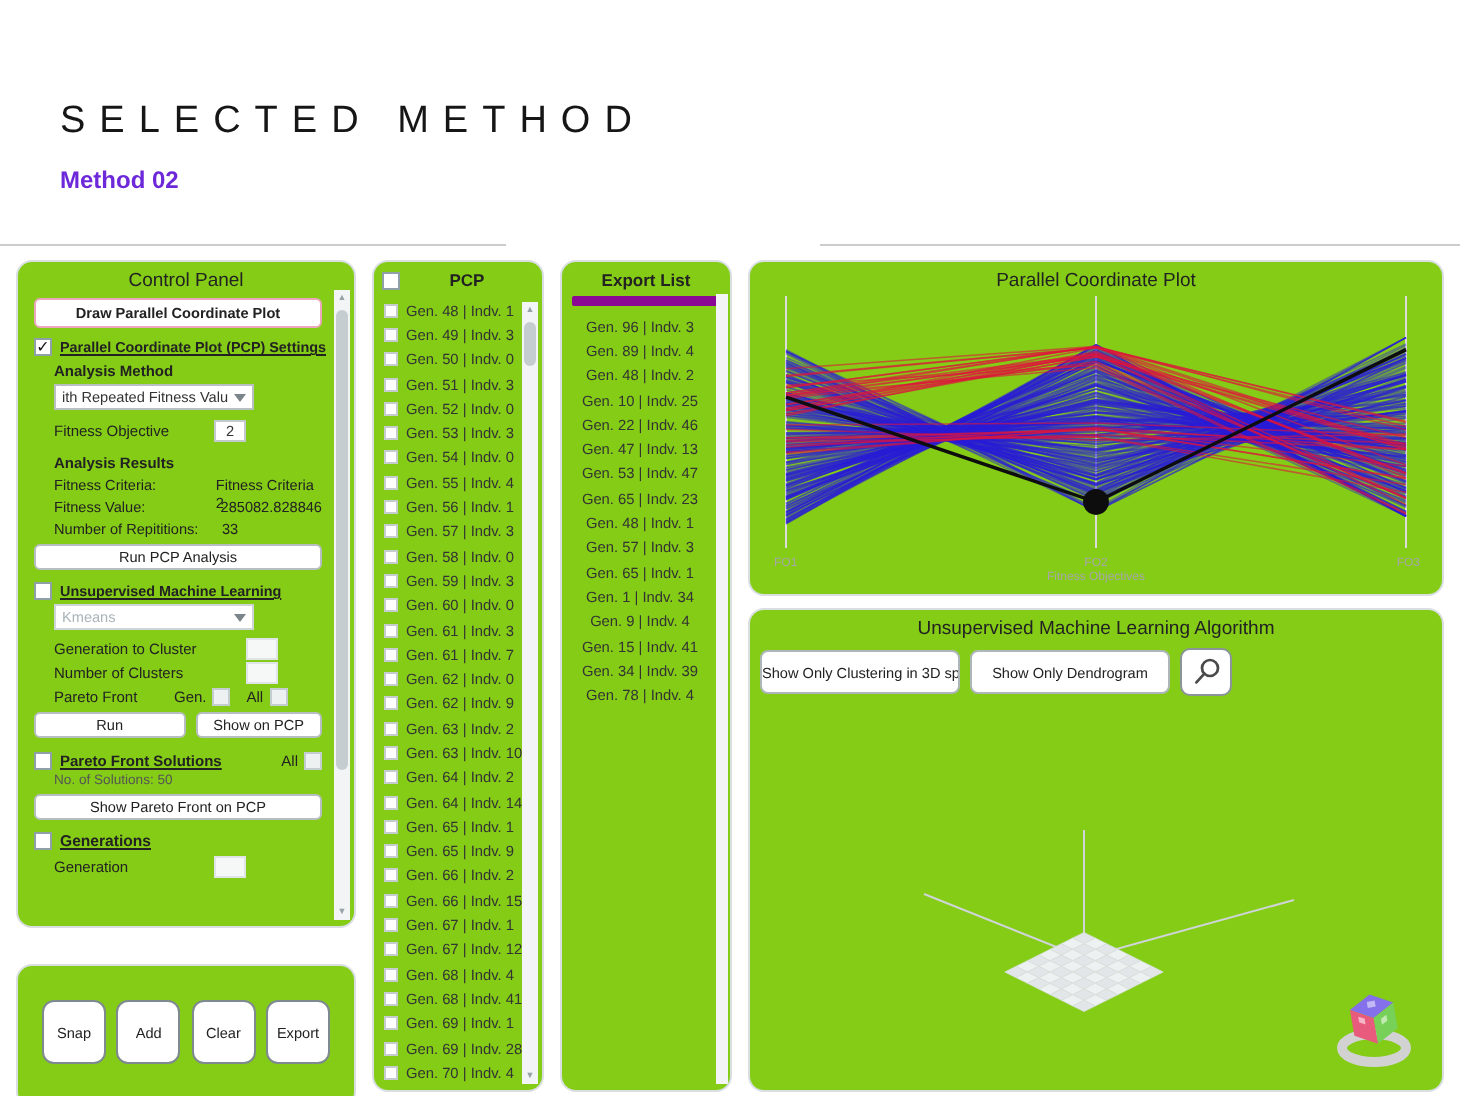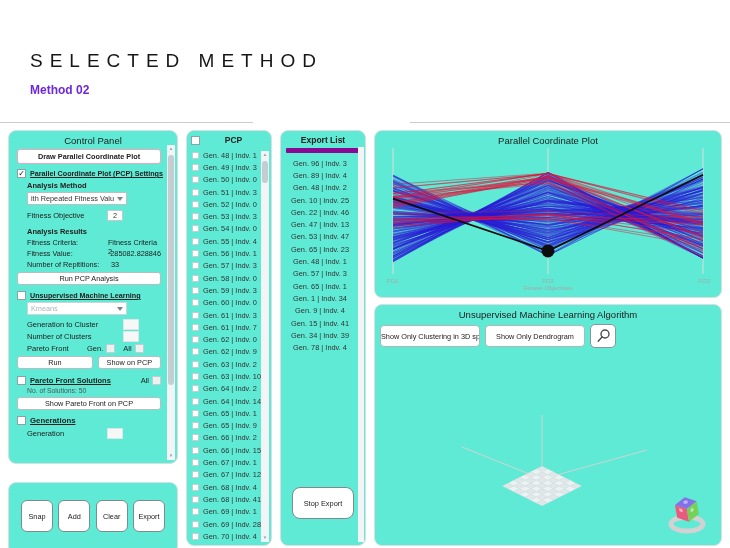--- a/index.html
+++ b/index.html
@@ -7,21 +7,21 @@
   .page { position:relative; width:730px; height:548px; background:#fff;
           font-family:"Liberation Sans", sans-serif; color:#222; overflow:hidden;margin-top:26px; }
 
   .title { position:absolute; left:30px; top:24px; font-size:19px; letter-spacing:7px;
            font-weight:500; color:#161616; }
   .subtitle { position:absolute; left:30px; top:57px; font-size:12px; font-weight:700; color:#6d28d9; }
   .hr { position:absolute; top:96px; height:1px; background:#cccccc; }
   .hr-left { left:0; width:253px; }
   .hr-right { left:410px; width:320px; }
 
-  .panel { position:absolute; background:#5eead4; border:1px solid #d9dee1; border-radius:8px; }
+  .panel { position:absolute; background:#84cc16; border:1px solid #d9dee1; border-radius:8px; }
   .panel-title { text-align:center; font-size:9.5px; color:#222; padding-top:4px; }
 
   
   .control-panel { left:8px; top:104px; width:170px; height:334px; overflow:hidden; }
   .cp-body { padding:3px 16px 0 8px; }
   .btn { display:block; width:100%; background:#fff; border:1px solid #b6bec2; border-radius:3px;
          font-family:inherit; font-size:7.3px; color:#222; text-align:center; cursor:pointer; }
   .draw-btn { height:15px; border-color:#eba7bb; font-weight:700; margin-bottom:4px; }
   .chk-row { display:flex; align-items:center; gap:4px; height:11px; margin-bottom:1px; }
   .chk { width:9px; height:9px; border:1px solid #8fa0a6; background:#fff; display:inline-flex;
@@ -431,21 +431,20 @@
 
         <div class="export-row">Gen. 9 | Indv. 4</div>
 
         <div class="export-row">Gen. 15 | Indv. 41</div>
 
         <div class="export-row">Gen. 34 | Indv. 39</div>
 
         <div class="export-row">Gen. 78 | Indv. 4</div>
       </div>
     <div class="vscroll track-only"></div>
-    <button class="stop-btn">Stop Export</button>
   </section>
 
   <section class="panel plot-panel">
     <div class="panel-title">Parallel Coordinate Plot</div>
     <svg id="pcp-svg" class="plot-svg" viewBox="0 0 336 150">
         <line x1="13" x2="13" y1="2" y2="128" stroke="#DCDCDC" stroke-width="1"></line>
         <line x1="168" x2="168" y1="2" y2="128" stroke="#DCDCDC" stroke-width="1"></line>
         <line x1="323" x2="323" y1="2" y2="128" stroke="#DCDCDC" stroke-width="1"></line>
         <polyline points="13,29.8 168,102.5 323,44.8" fill="none" stroke="#2B1CD6" stroke-width="0.8" stroke-opacity="0.45"></polyline>
         <polyline points="13,91.2 168,51.8 323,82.1" fill="none" stroke="#2B1CD6" stroke-width="0.8" stroke-opacity="0.45"></polyline>

